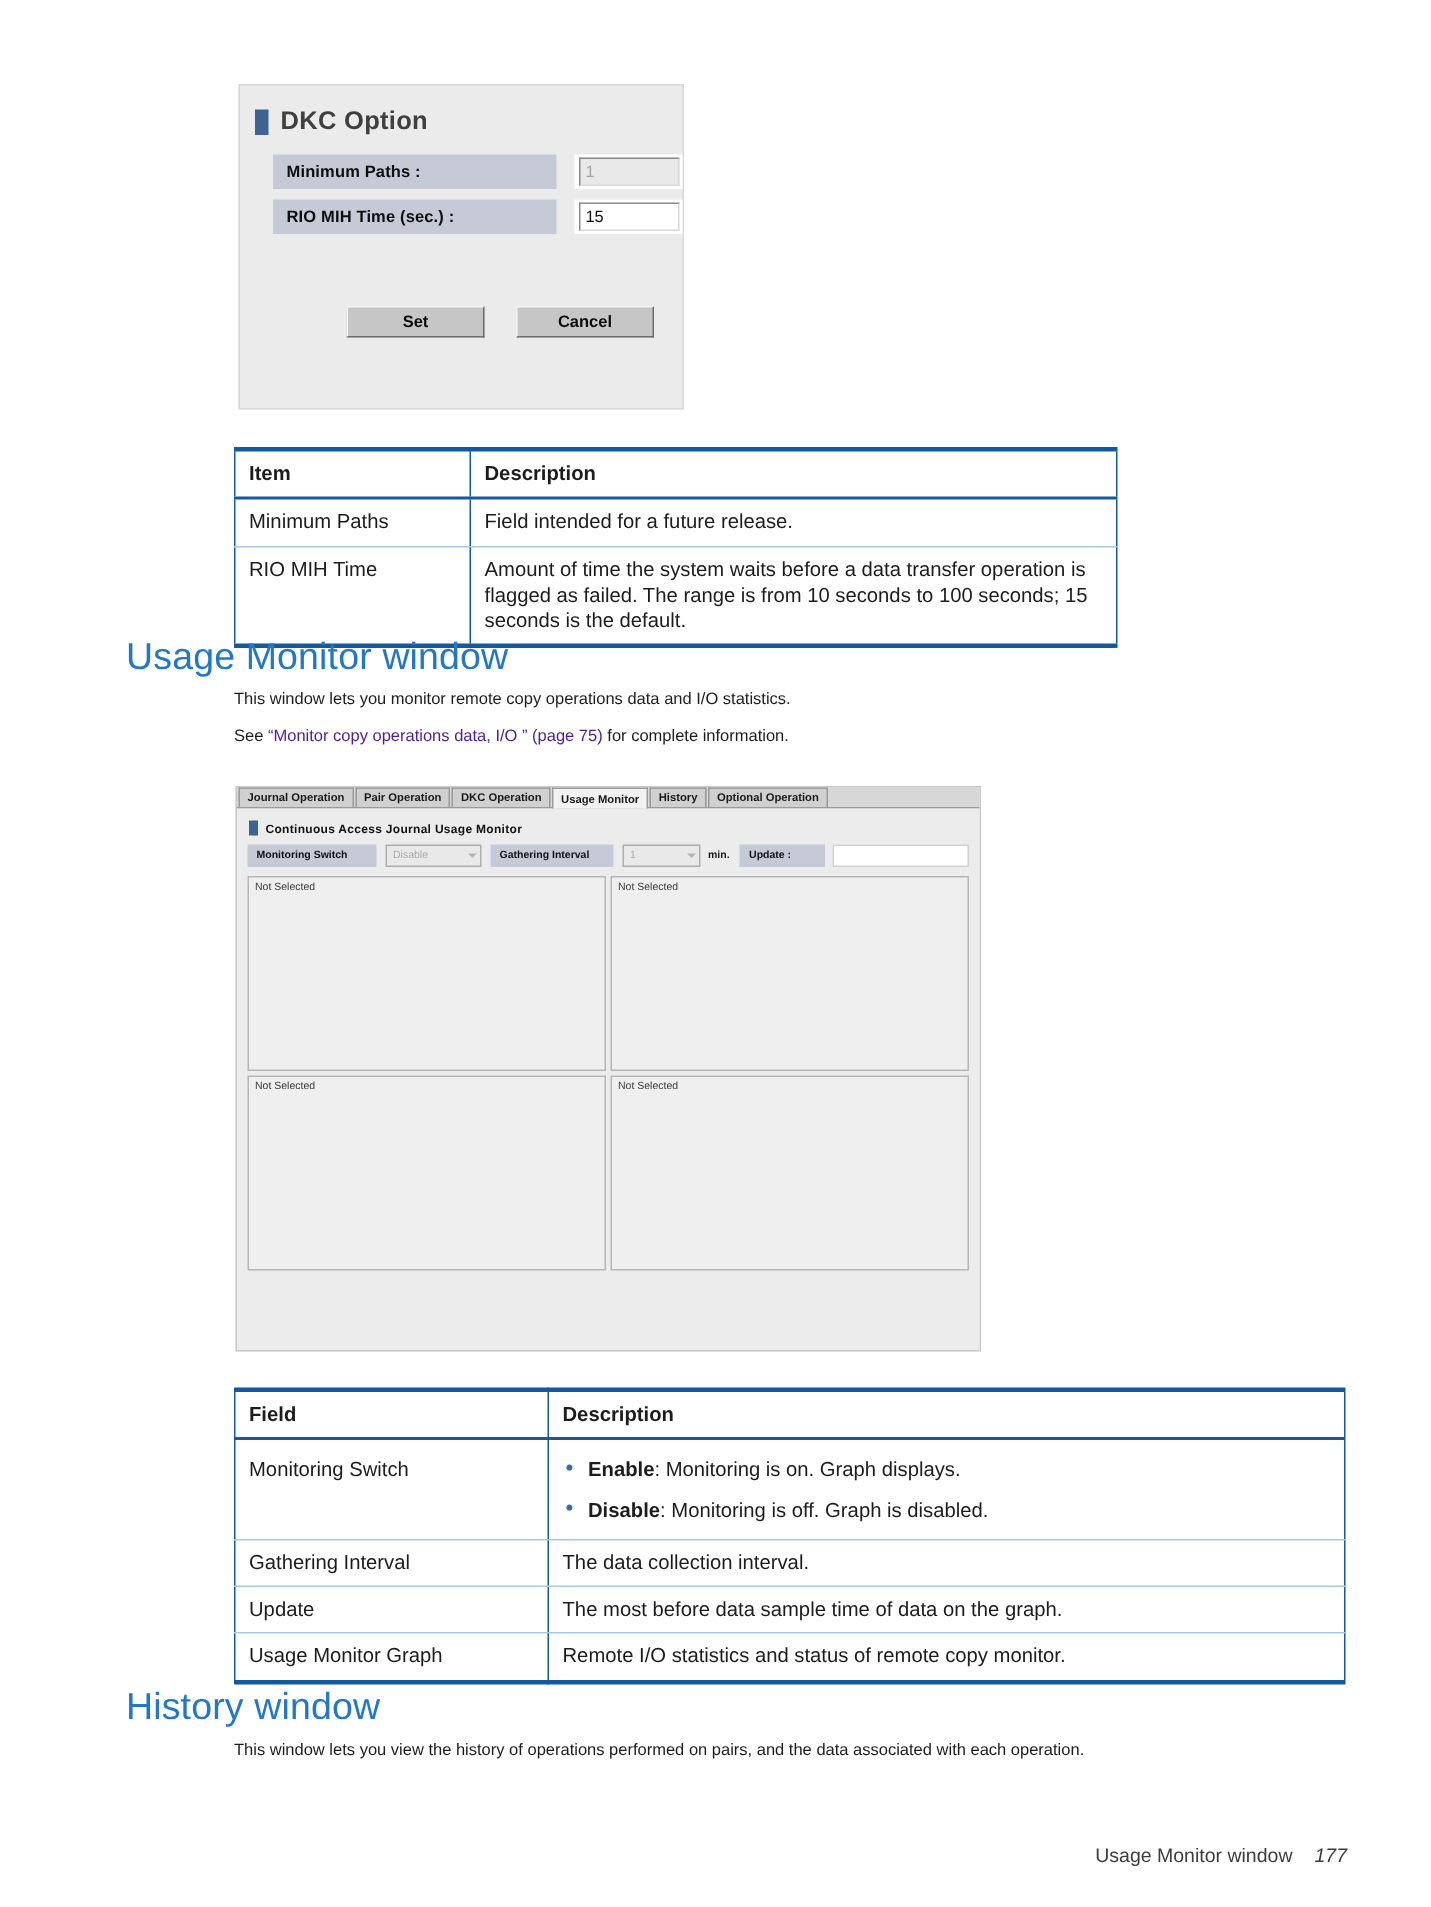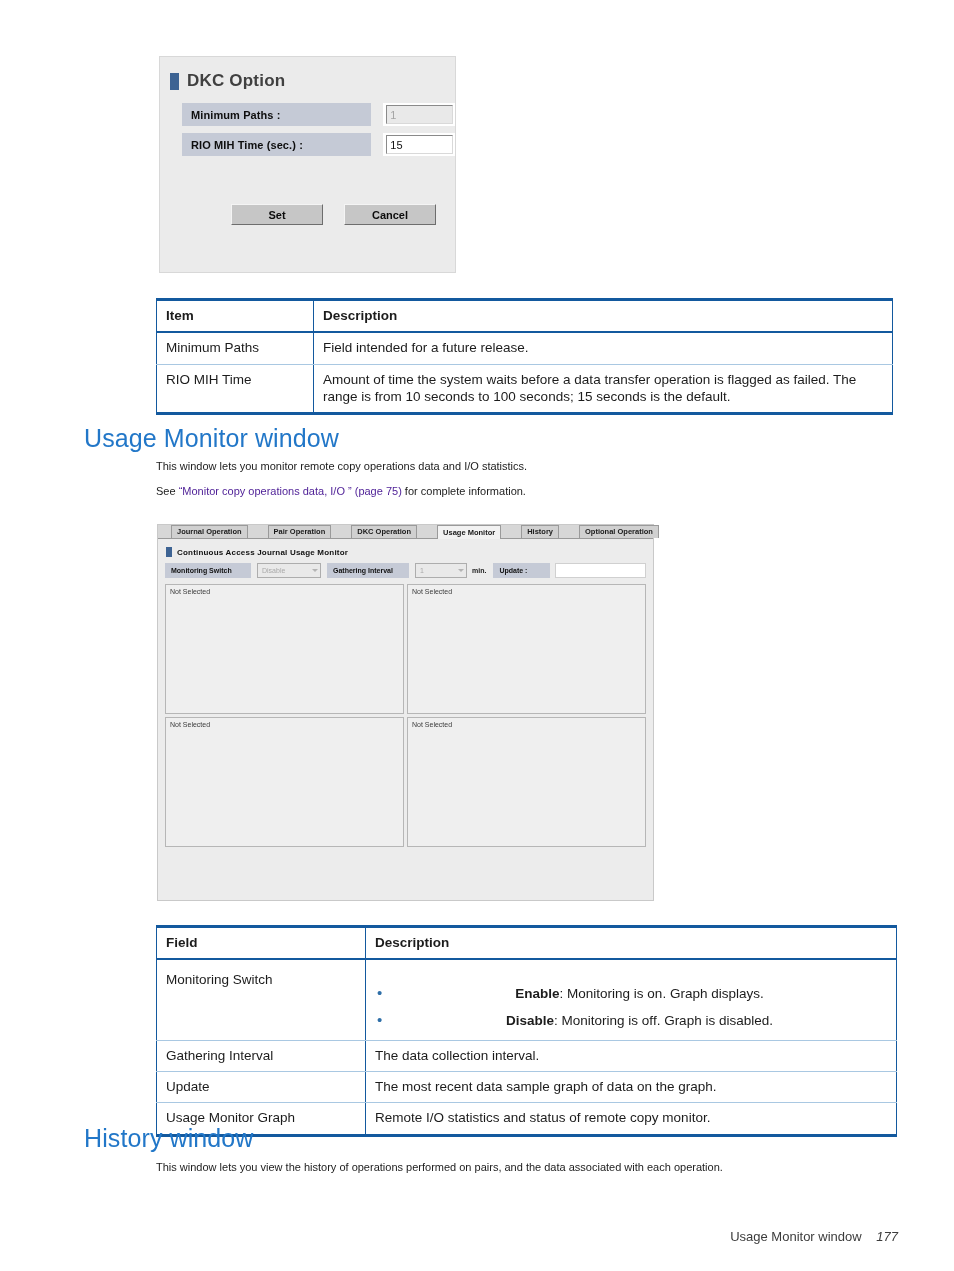--- a/index.html
+++ b/index.html
@@ -116,21 +116,21 @@
     line-height: 1.28;
   }
   .doc-table thead th {
     font-weight: bold;
     border-bottom: 2px solid #13599e;
     padding-top: 6px; padding-bottom: 7px;
   }
   .doc-table tr:first-child th { border-top: none; }
   .doc-table tr:last-child td { border-bottom: none; }
 
-  #table-dkc { left: 156px; top: 298px; width: 737px; }
+  #table-dkc { left: 156px; top: 298px; width: 589px; }
   #table-dkc .col-item { width: 157px; }
 
   #table-usage { left: 156px; top: 925px; width: 741px; }
   #table-usage .col-field { width: 209px; }
 
   .bullets { margin: 0; padding: 0; list-style: none; }
   .bullets li {
     position: relative;
     padding-left: 17px;
     margin: 1px 0 0 0;
@@ -168,22 +168,21 @@
     background: #ececec;
     border: 1px solid #c9c9c9;
     font-size: 8px;
     color: #1a1a1a;
   }
   .um-tabstrip {
     display: flex; align-items: flex-end;
     height: 14px;
     background: #d7d7d7;
     border-bottom: 1px solid #9a9a9a;
-    padding-left: 13px;
-    gap: 19px;
+    padding-left: 1px;
   }
   .um-tab {
     height: 13px;
     line-height: 12px;
     padding: 0 5px;
     font-size: 7.5px;
     font-weight: bold;
     background: #d0d0d0;
     border: 1px solid #9a9a9a;
     border-bottom: none;
@@ -371,34 +370,34 @@
 <table class="doc-table" id="table-usage">
   <thead>
     <tr>
       <th class="col-field">Field</th>
       <th>Description</th>
     </tr>
   </thead>
   <tbody>
     <tr>
       <td class="col-field" style="padding-top:11px;">Monitoring Switch</td>
-      <td style="padding-top:24px; padding-bottom:11px;text-align:center;">
+      <td style="padding-top:10px; padding-bottom:11px;">
         <ul class="bullets">
           <li><span class="b">Enable</span><span>: Monitoring is on. Graph displays.</span></li>
           <li><span class="b">Disable</span><span>: Monitoring is off. Graph is disabled.</span></li>
         </ul>
       </td>
     </tr>
     <tr>
       <td class="col-field">Gathering Interval</td>
       <td>The data collection interval.</td>
     </tr>
     <tr>
       <td class="col-field">Update</td>
-      <td>The most recent data sample graph of data on the graph.</td>
+      <td>The most before data sample time of data on the graph.</td>
     </tr>
     <tr>
       <td class="col-field">Usage Monitor Graph</td>
       <td>Remote I/O statistics and status of remote copy monitor.</td>
     </tr>
   </tbody>
 </table>
 
 <div class="h1" style="left:84px; top:1124px;">History window</div>
 

